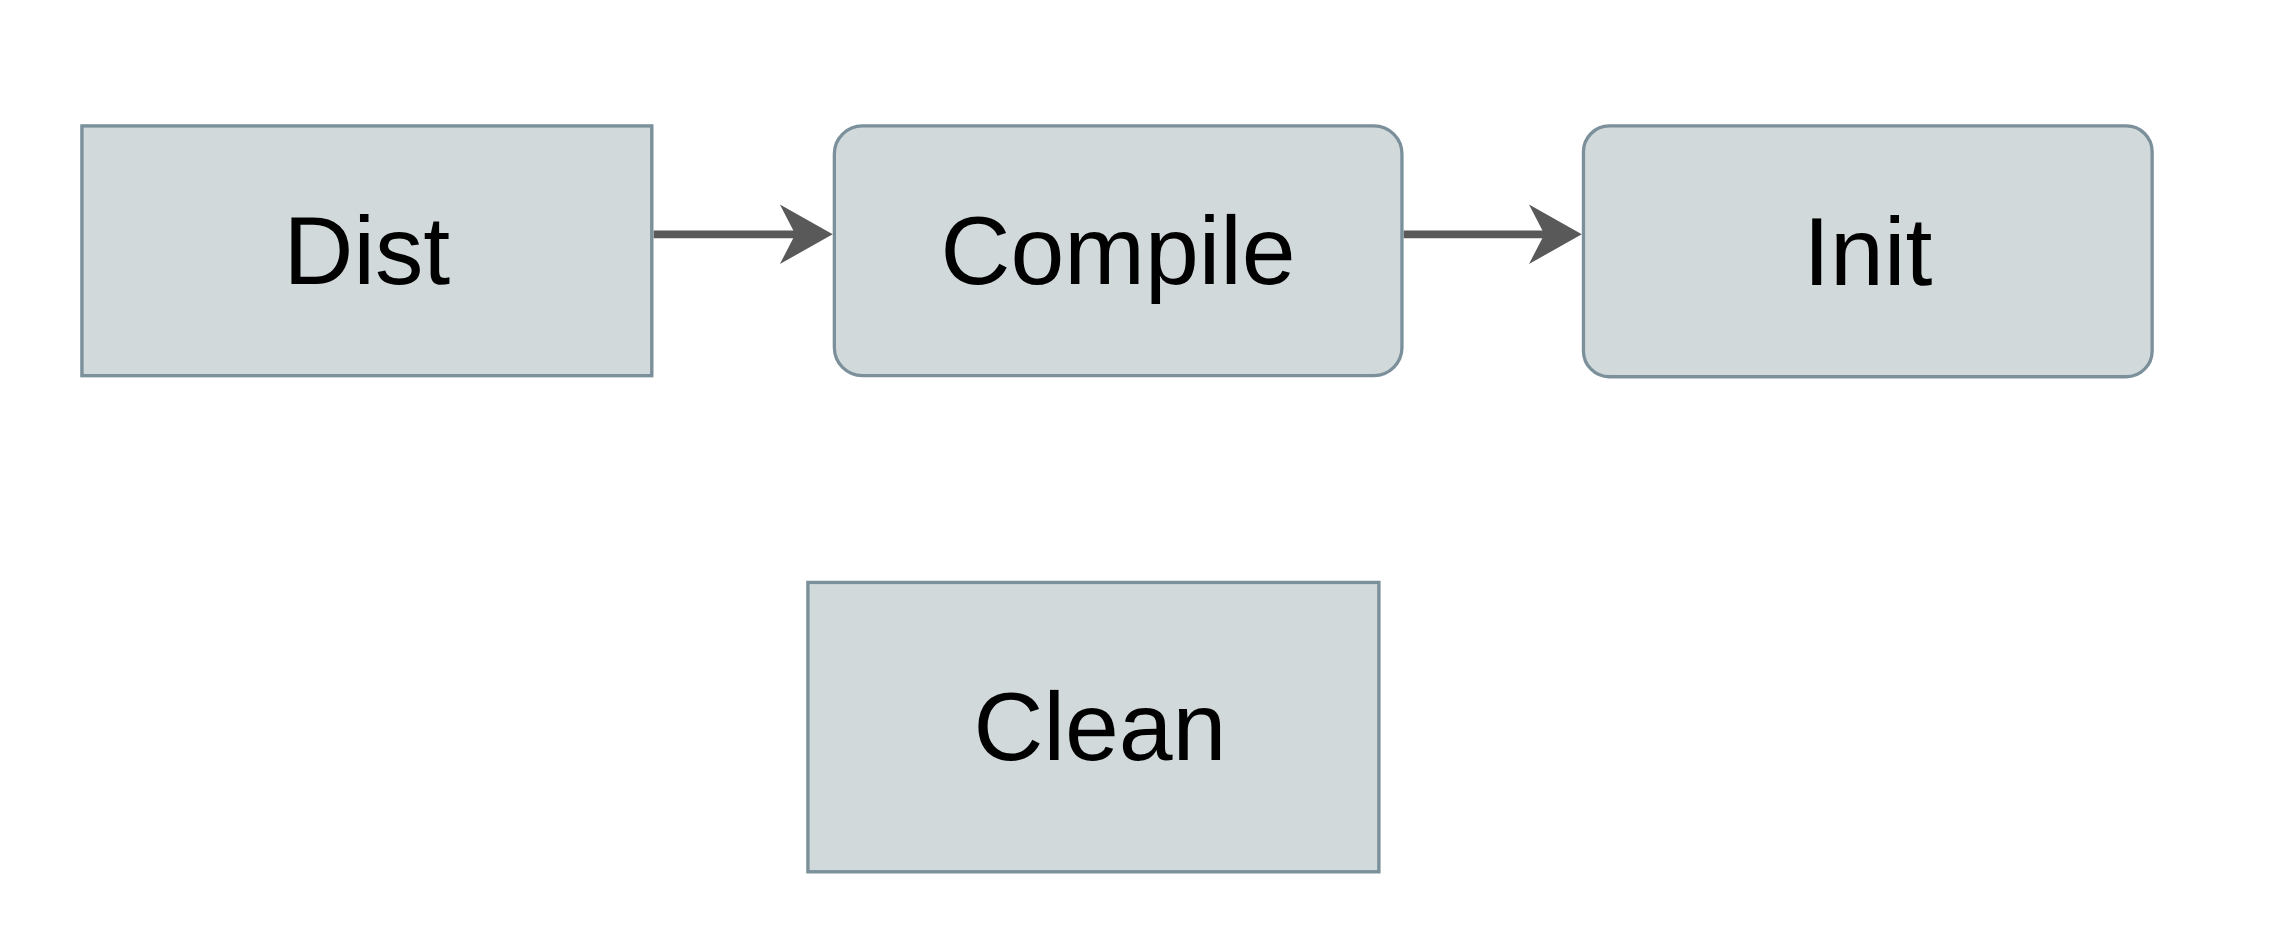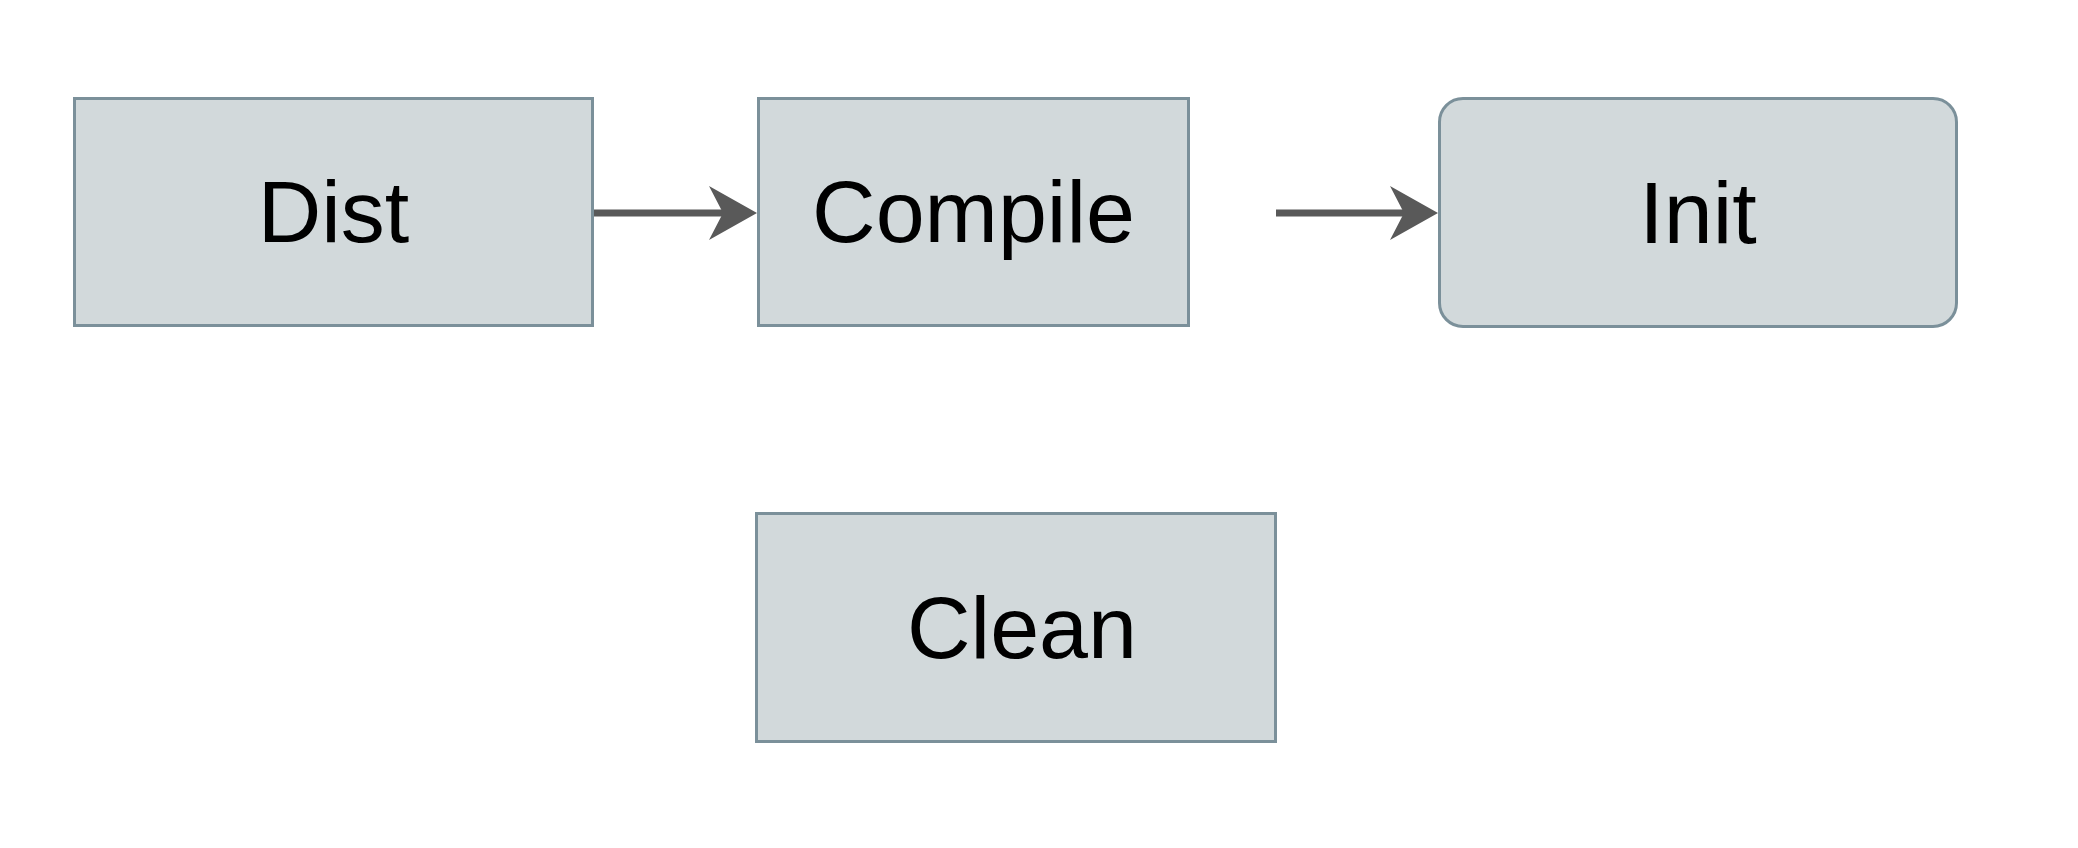--- a/index.html
+++ b/index.html
@@ -33,32 +33,33 @@
     stroke: none;
   }
   .node {
     position: absolute;
     box-sizing: border-box;
     background: var(--color-node-fill, #d2d9db);
     border: 3px solid var(--color-node-border, #7b909a);
     display: flex;
     align-items: center;
     justify-content: center;
+    margin-top: 16px;
   }
   .node-label {
     font-size: 88px;
     font-weight: 400;
     color: var(--color-text, #000000);
     line-height: 1;
     white-space: nowrap;
   }
   .node-dist    { left: 73px;   top: 97px;  width: 521px; height: 230px; }
-  .node-compile { left: 757px;  top: 97px;  width: 433px; height: 230px; }
+  .node-compile { left: 757px;  top: 97px;  width: 519px; height: 230px; border-radius: 27px; }
   .node-init    { left: 1438px; top: 97px;  width: 520px; height: 231px; border-radius: 25px; }
-  .node-clean   { left: 755px;  top: 512px; width: 522px; height: 231px; padding-left: 12px; }
+  .node-clean   { left: 733px;  top: 512px; width: 522px; height: 266px; padding-left: 12px; }
 </style>
 </head>
 <body>
 
 <div class="canvas">
 
   <svg class="edges-layer" viewBox="0 0 2078 848" xmlns="http://www.w3.org/2000/svg">
     <g>
       <line class="edge-line" x1="594" y1="213" x2="725" y2="213"></line>
       <path class="edge-head" d="M 757 213 L 709 186 L 723 213 L 709 240 Z"></path>

